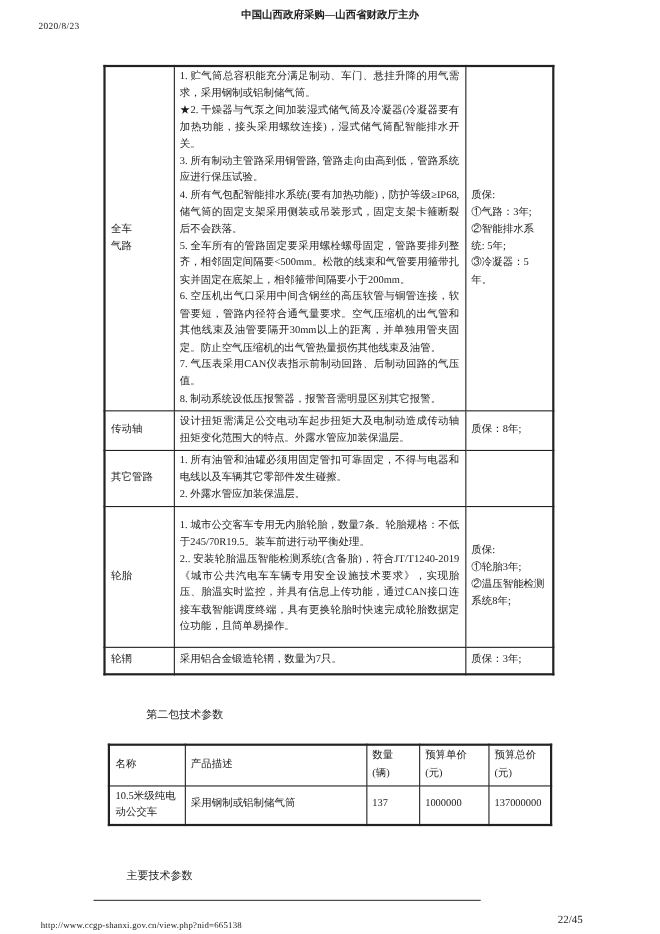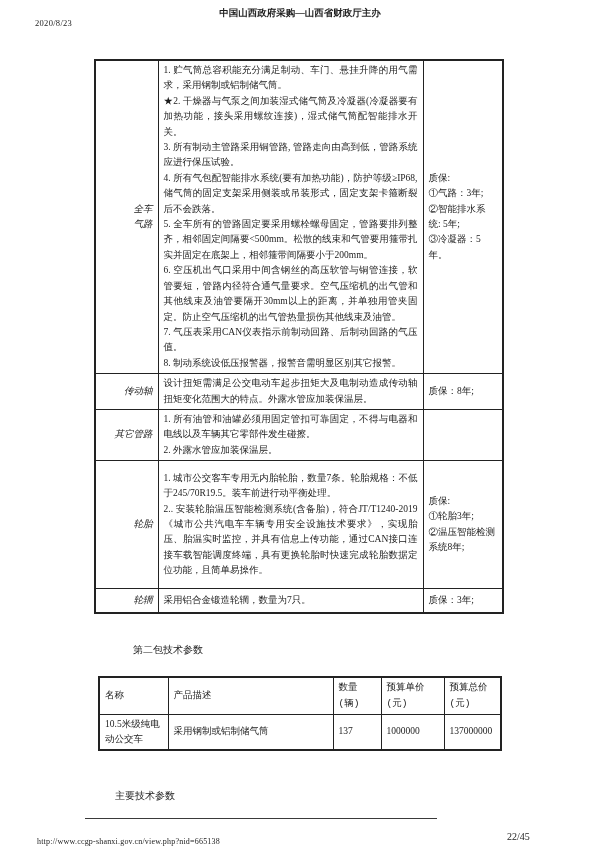--- a/index.html
+++ b/index.html
@@ -30,21 +30,21 @@
   .spec-cont td, .spec-main td {
     border: 1px solid #222;
     font-size: 9.5px;
     line-height: 15.4px;
     padding: 2px 5px;
     vertical-align: middle;
     white-space: pre-line;
     word-break: break-all;
   }
   .spec-cont td { border-top: none; }
-  td.cat  { text-align: right; font-style: italic; }
+  td.cat  { text-align: left; }
   td.desc { text-align: justify; }
   td.warr { text-align: left; }
   .spec-cont tr  { height: 29px; }
   .spec-main tr.r0 { height: 295px; }
   .spec-main tr.r1 { height: 34px; margin-left: 12px; }
   .spec-main tr.r2 { height: 51px; }
   .spec-main tr.r3 { height: 128px; }
   .spec-main tr.r4 { height: 24px; padding-left: 34px; }
   .spec-main tr.r5 { height: 24px; }
   
@@ -57,21 +57,21 @@
     border: 1px solid #222;
     font-size: 9.5px;
     line-height: 15.4px;
     font-weight: normal;
     padding: 2px 5px;
     text-align: left;
     vertical-align: middle;
     white-space: pre-line;
     word-break: break-all;
   }
-  .price-tbl tr.ph { height: 37px; font-family: Liberation Mono, monospace; }
+  .price-tbl tr.ph { height: 37px; }
   .price-tbl tr.pr { height: 31px; }
   
   .next-table-rule {
     position: absolute; left: 85px; top: 818px;
     width: 352px; height: 1px; background: #3a3a3a;
   }
   .ftr-url {
     position: absolute; left: 37px; top: 837px;
     font-size: 8px; letter-spacing: 0.2px; white-space: nowrap;
   }

